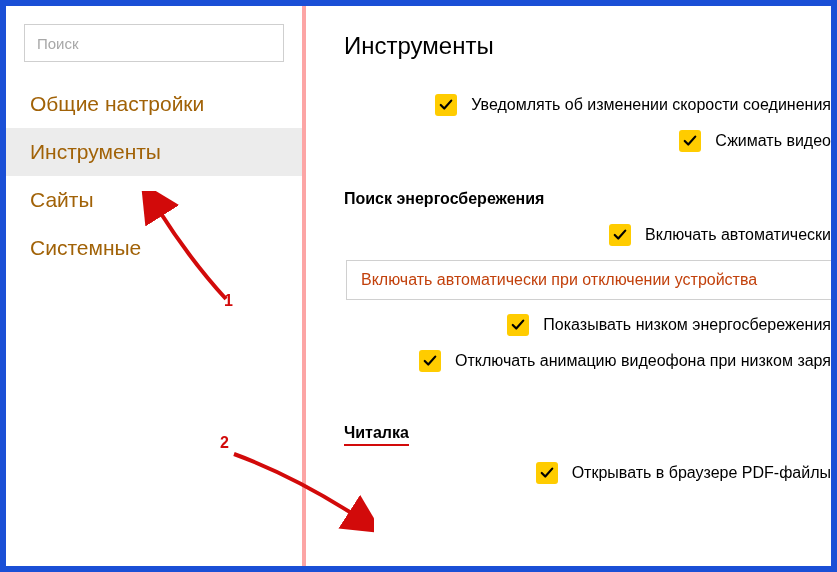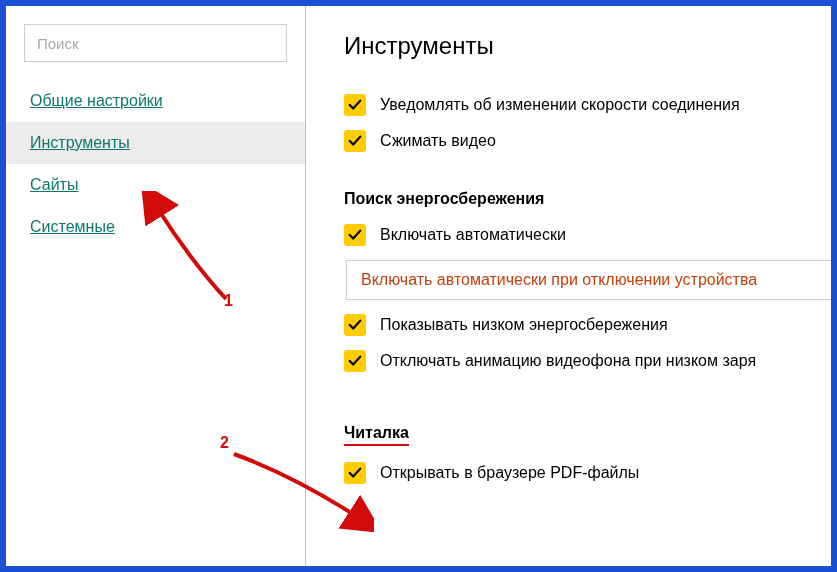--- a/index.html
+++ b/index.html
@@ -14,63 +14,63 @@
     width: 837px;
     height: 572px;
     border: 6px solid #1a4fd6;
     display: flex;
     position: relative;
     background: #fff;
   }
   
   .sidebar {
     width: 300px;
-    border-right: 1px solid #fca5a5;
+    border-right: 4px solid #fca5a5;
     padding-top: 18px;
     background: #fff;
   }
   .search-wrap {
     padding: 0 18px 18px 18px;
   }
   .search-input {
     width: 100%;
     height: 38px;
     border: 1px solid #cfcfcf;
     padding: 0 12px;
     font-size: 15px;
     color: #333;
   }
   .search-input::placeholder { color: #a8a8a8; }
   .nav { }
   .nav-item {
     padding: 12px 24px;
-    font-size: 16px;
-    color: #0f766e;
+    font-size: 21px;
+    color: #a16207;
     cursor: pointer;
-    text-decoration: underline;
   }
   .nav-item.active {
     background: #ececec;
   }
   
   .content {
     flex: 1;
     padding: 26px 0 0 38px;
     overflow: hidden;
   }
   h1.page-title {
     font-size: 24px;
     font-weight: 400;
     margin-bottom: 34px;
   }
   .opt-row {
     display: flex;
     align-items: center;
     gap: 14px;
     margin-bottom: 14px;
+    justify-content: flex-end;
   }
   .checkbox {
     width: 22px;
     height: 22px;
     background: #ffcc00;
     border-radius: 3px;
     display: flex;
     align-items: center;
     justify-content: center;
     flex-shrink: 0;

